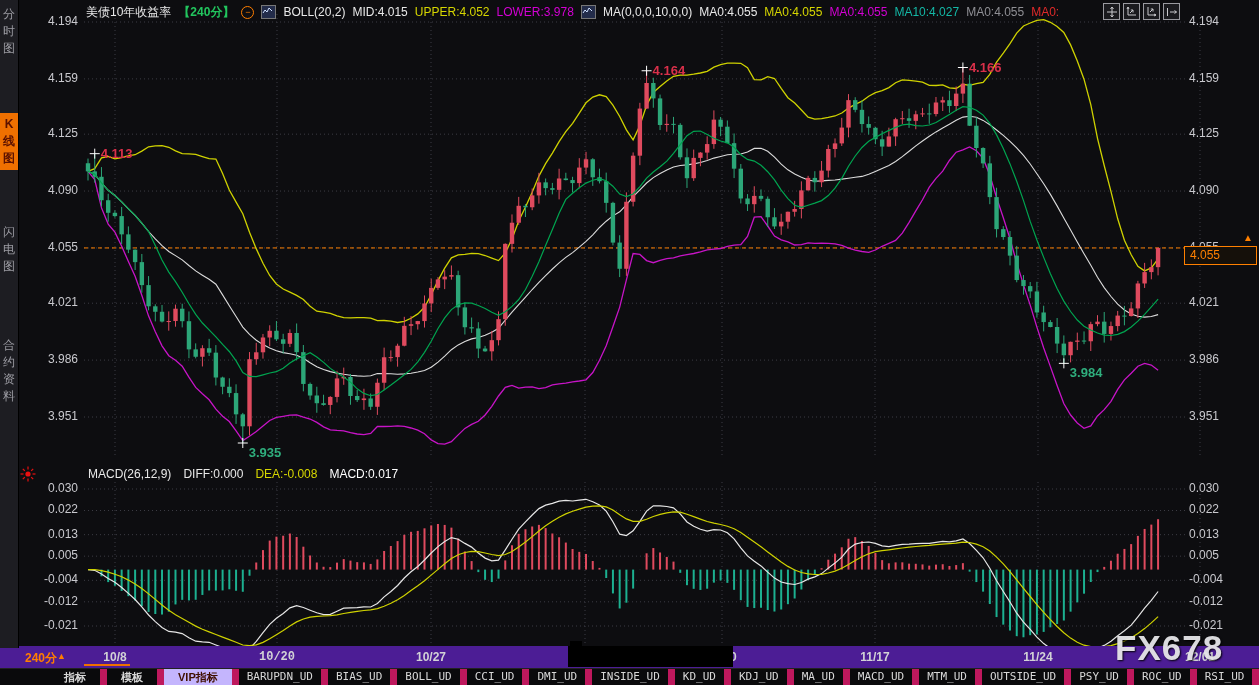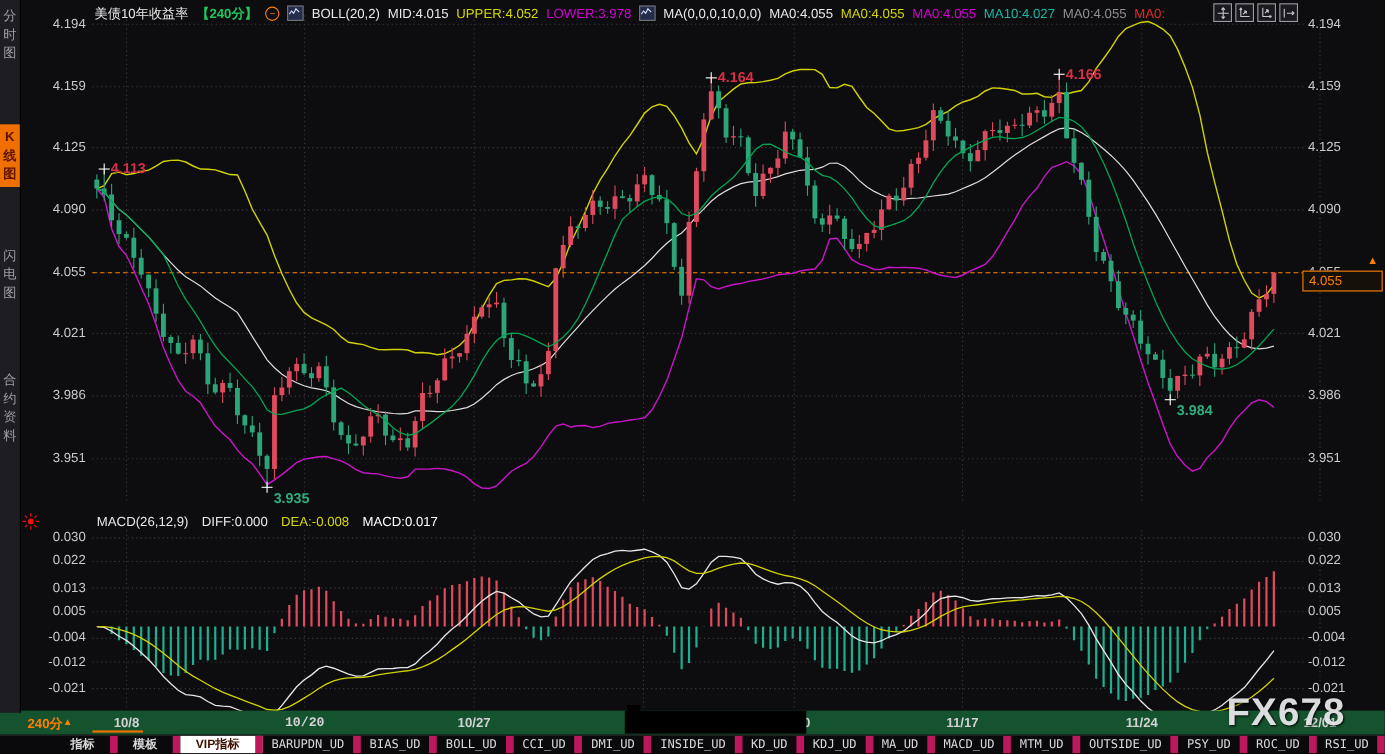--- a/index.html
+++ b/index.html
@@ -32,33 +32,33 @@
   .ylab{position:absolute;width:44px;font-size:12px;color:#c9c9ce;}
   .ylab.left{text-align:right;}
   .ylab.right{text-align:left;}
   .xlab{position:absolute;font-size:12px;font-weight:bold;color:#d2d2d6;}
   
   #macd-header{position:absolute;left:88px;top:467px;display:flex;gap:12px;font-size:12px;z-index:5;}
   #macd-header .w{color:#e8e8e8;}
   #macd-header .y{color:#d6d600;}
   #macd-header .m{color:#ffffff;}
   
-  #xaxis-row{position:absolute;left:0;top:646px;width:1259px;height:22px;background:#14532d;z-index:3;}
+  #xaxis-row{position:absolute;left:0;top:646px;width:1259px;height:22px;background:#4c1d95;z-index:3;}
   #period-label{position:absolute;left:25px;top:4px;font-size:12px;font-weight:bold;color:#ff7e00;}
   #period-arrow{position:absolute;left:57px;top:5px;font-size:9px;color:#ff7e00;}
   #scroll-indicator{position:absolute;left:84px;top:18px;width:46px;height:2px;background:#ef7000;}
   #redaction-box{position:absolute;left:568px;top:646px;width:165px;height:21px;background:#000;z-index:5;}
   #redaction-notch{position:absolute;left:570px;top:641px;width:12px;height:6px;background:#000;z-index:5;}
   
   #tabbar{position:absolute;left:0;top:668px;width:1259px;height:17px;background:#0a0a0c;border-top:1px solid #222;
           display:flex;align-items:stretch;z-index:6;padding-left:50px;box-sizing:border-box;}
   .tab{font-family:"DejaVu Sans Mono",monospace;font-size:11px;line-height:16px;color:#d8d8d8;
        padding:0 8px;border-right:7px solid #be185d;cursor:pointer;white-space:nowrap;}
   .tab.cn{font-family:"Liberation Sans",sans-serif;font-weight:bold;padding:0 14px;}
-  .tab.active{background:#ffffff;color:#401000;}
+  .tab.active{background:#c4b5fd;color:#401000;}
   
   #price-tag{position:absolute;left:1184px;top:246px;width:66px;height:17px;border:1px solid #ff8000;
              background:#15100a;color:#ff8000;font-size:12px;line-height:16px;padding-left:5px;z-index:5;}
   #price-marker{position:absolute;left:1243px;top:232px;color:#ff8000;font-size:10px;z-index:5;}
   
   #watermark{position:absolute;left:1115px;top:628px;font-size:35px;font-weight:bold;letter-spacing:1px;
              color:#e6e6e8;text-shadow:1px 1px 2px #000;z-index:6;opacity:0.95;}
   
   #burst-icon{position:absolute;left:20px;top:466px;z-index:5;}
   svg{display:block;}

